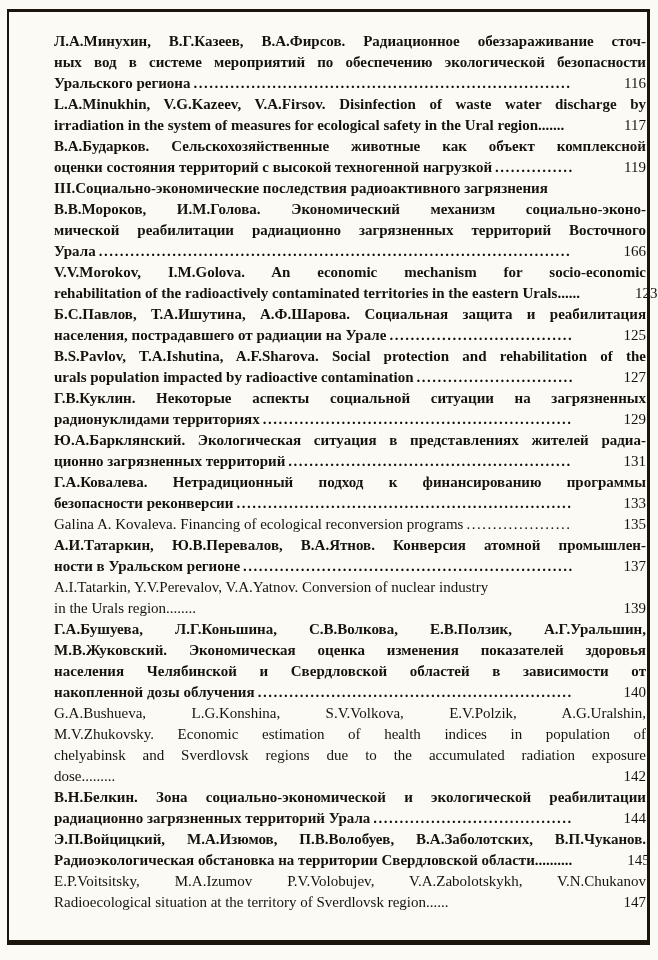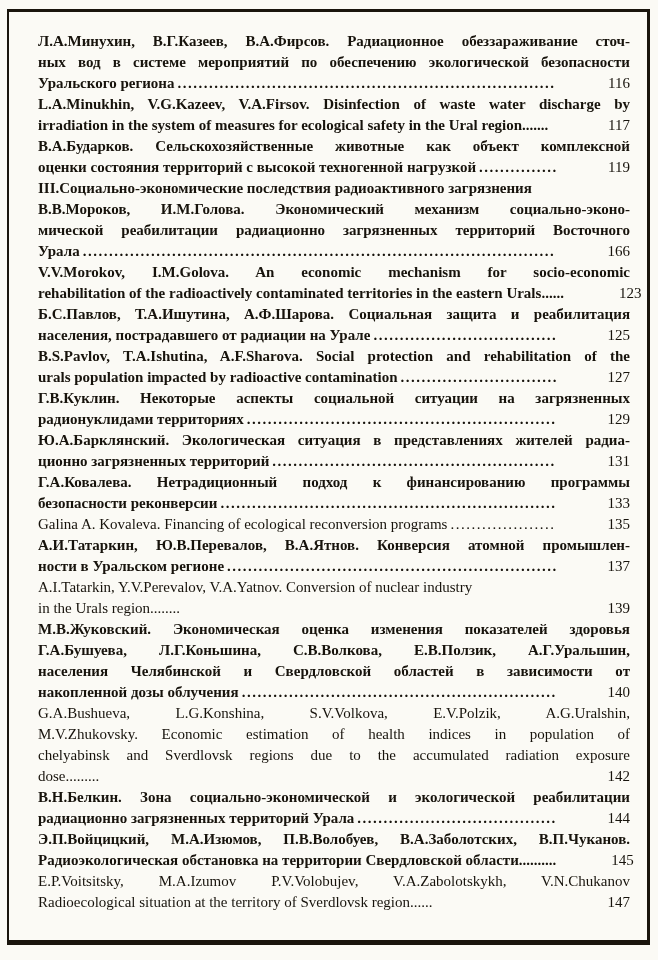--- a/index.html
+++ b/index.html
@@ -16,21 +16,21 @@
     position: absolute;
     left: 7px; top: 9px;
     width: 643px; height: 936px;
     border: 2px solid #1a150d;
     border-top-width: 3px;
     border-right-width: 3px;
     border-bottom-width: 5px;
   }
   .content {
     position: absolute;
-    left: 38px; top: 31px;
+    left: 54px; top: 31px;
     width: 592px;
     font-size: 15px;
     line-height: 21px;
   }
   .entry { margin: 0; }
   .entry.bold { font-weight: 700; }
   .entry.regular { font-weight: 400; }
   .line {
     text-align: justify;
     text-align-last: justify;
@@ -160,22 +160,22 @@
       </div>
       <div class="entry regular">
         <div class="line ragged">A.I.Tatarkin, Y.V.Perevalov, V.A.Yatnov. Conversion of nuclear industry</div>
         <div class="tail-row">
           <span class="tail-text">in the Urals region........</span>
           <span class="dots blank"></span>
           <span class="pagenum">139</span>
         </div>
       </div>
       <div class="entry bold">
+        <div class="line">Г.А.Бушуева, Л.Г.Коньшина, С.В.Волкова, Е.В.Ползик, А.Г.Уральшин,</div>
         <div class="line">М.В.Жуковский. Экономическая оценка изменения показателей здоровья</div>
-        <div class="line">Г.А.Бушуева, Л.Г.Коньшина, С.В.Волкова, Е.В.Ползик, А.Г.Уральшин,</div>
         <div class="line">населения Челябинской и Свердловской областей в зависимости от</div>
         <div class="tail-row">
           <span class="tail-text">накопленной дозы облучения</span>
           <span class="dots">................................................................................................................................................................................................................................................</span>
           <span class="pagenum">140</span>
         </div>
       </div>
       <div class="entry regular">
         <div class="line">G.A.Bushueva, L.G.Konshina, S.V.Volkova, E.V.Polzik, A.G.Uralshin,</div>
         <div class="line">M.V.Zhukovsky. Economic estimation of health indices in population of</div>

